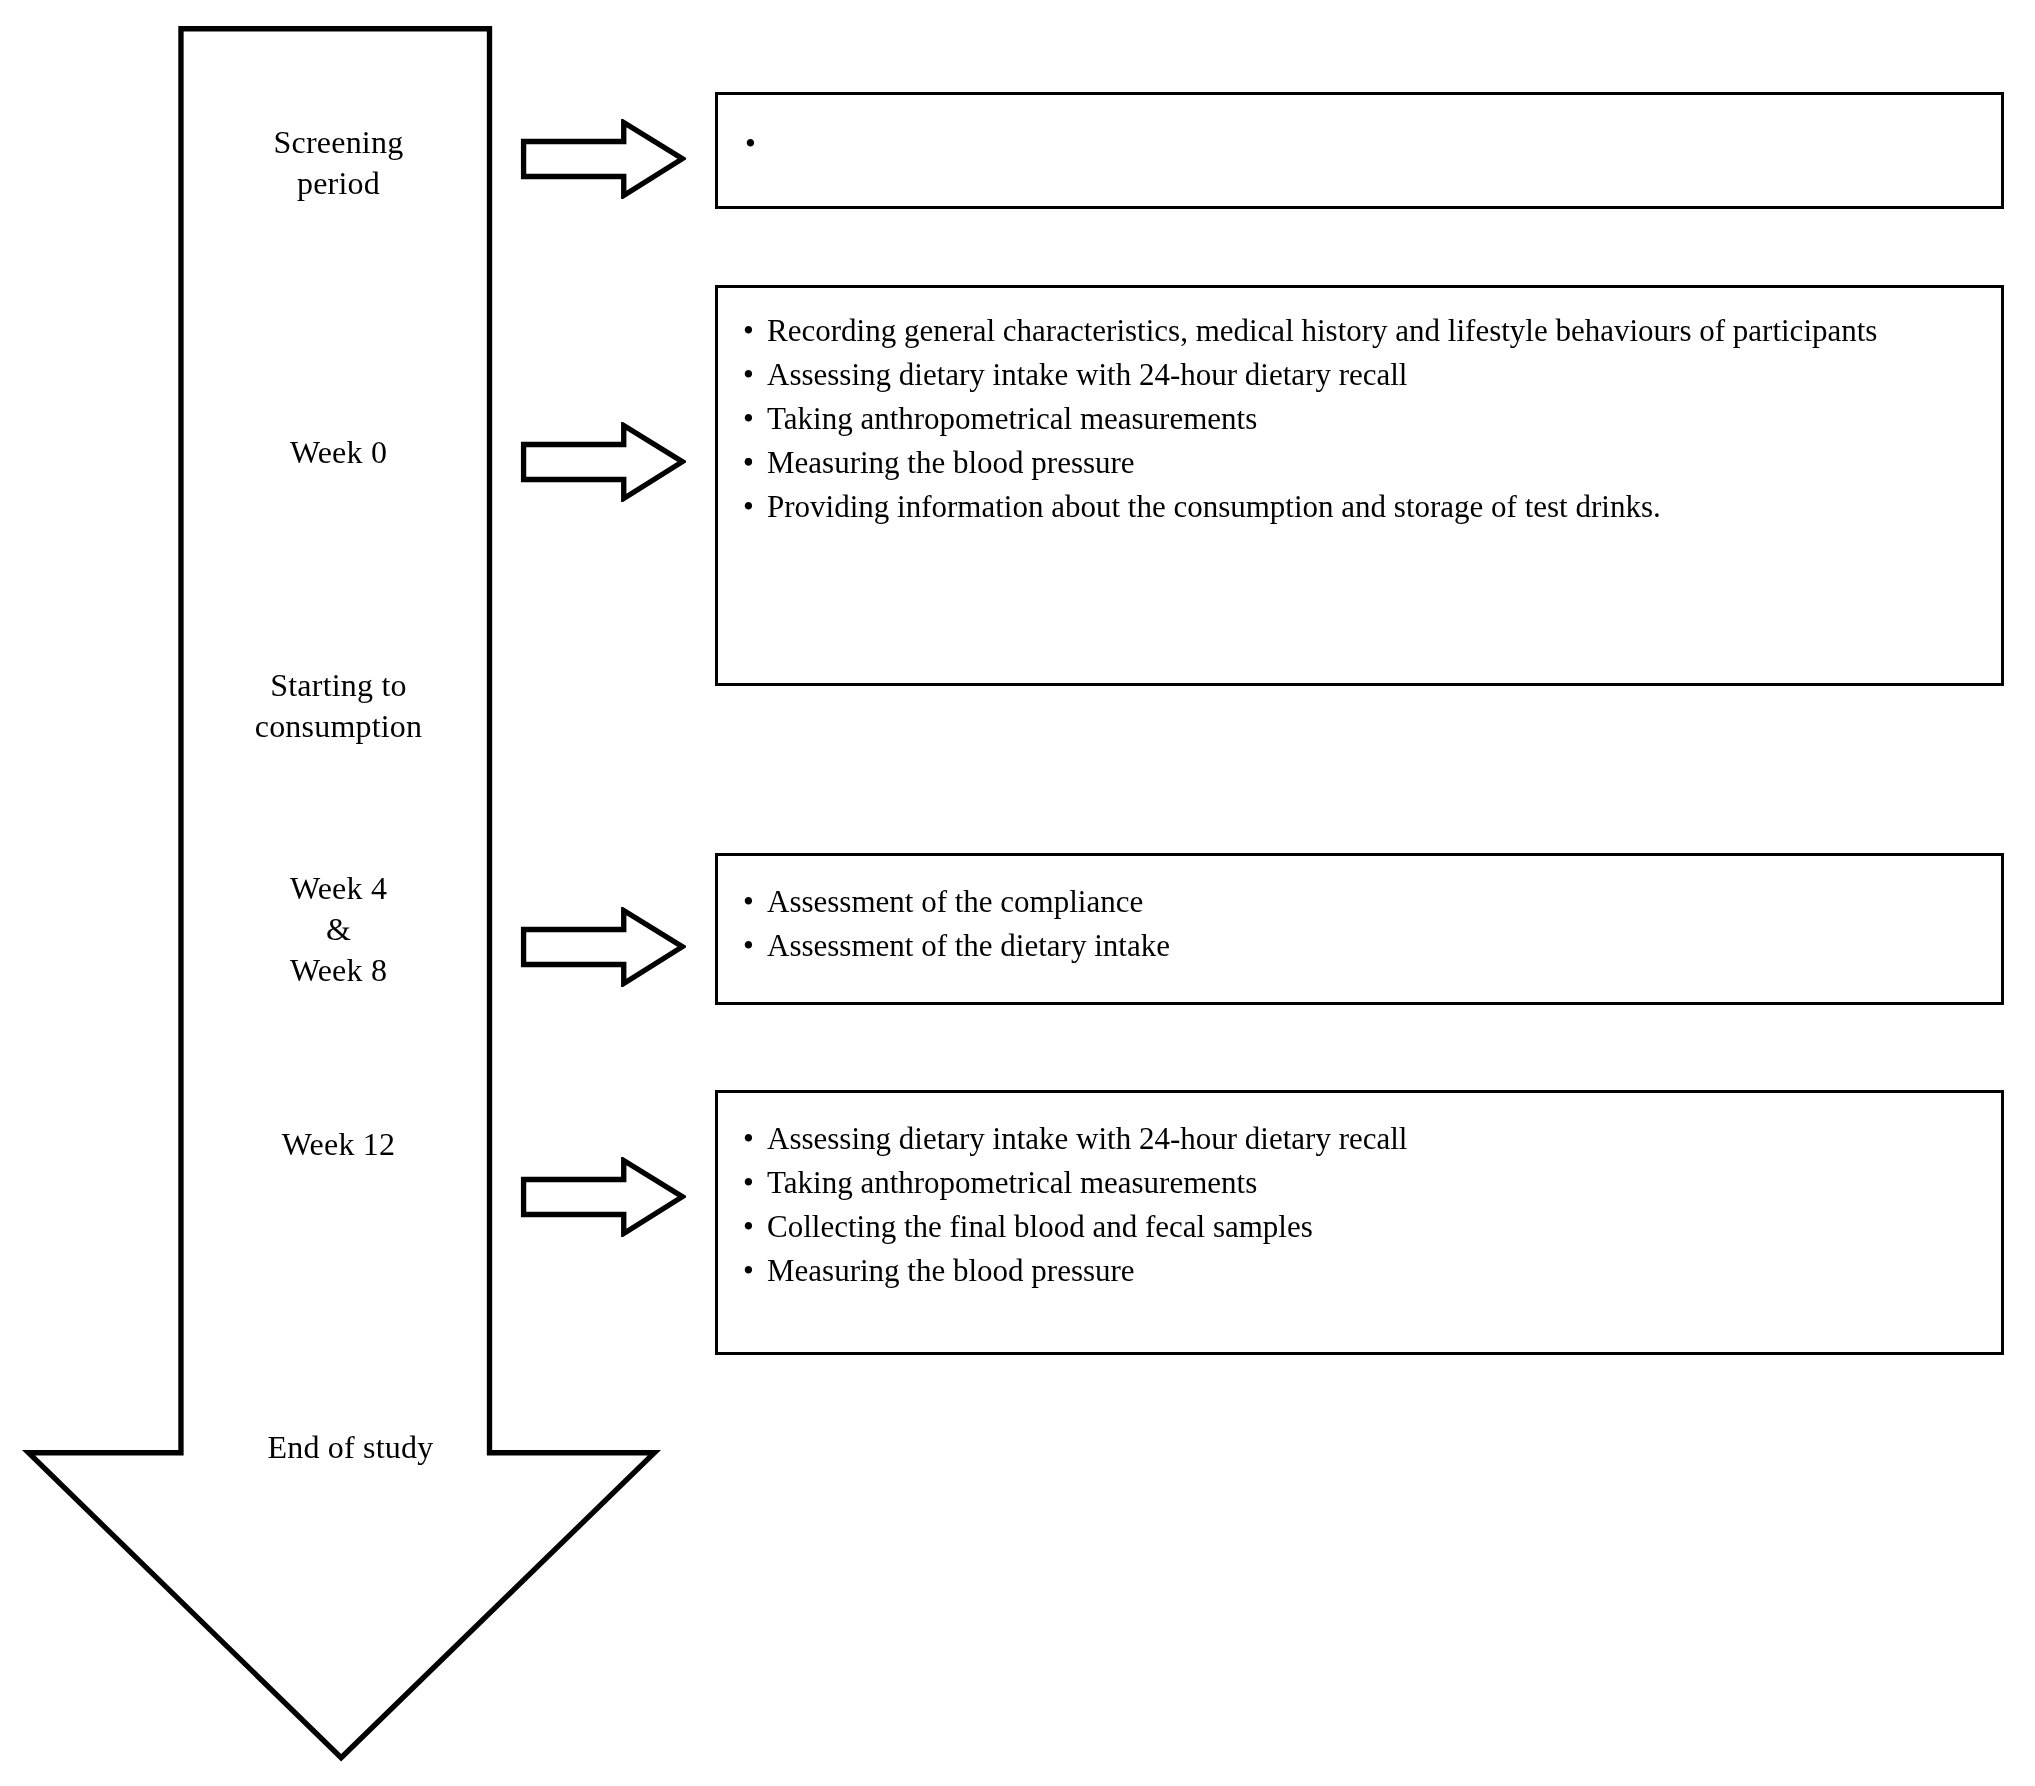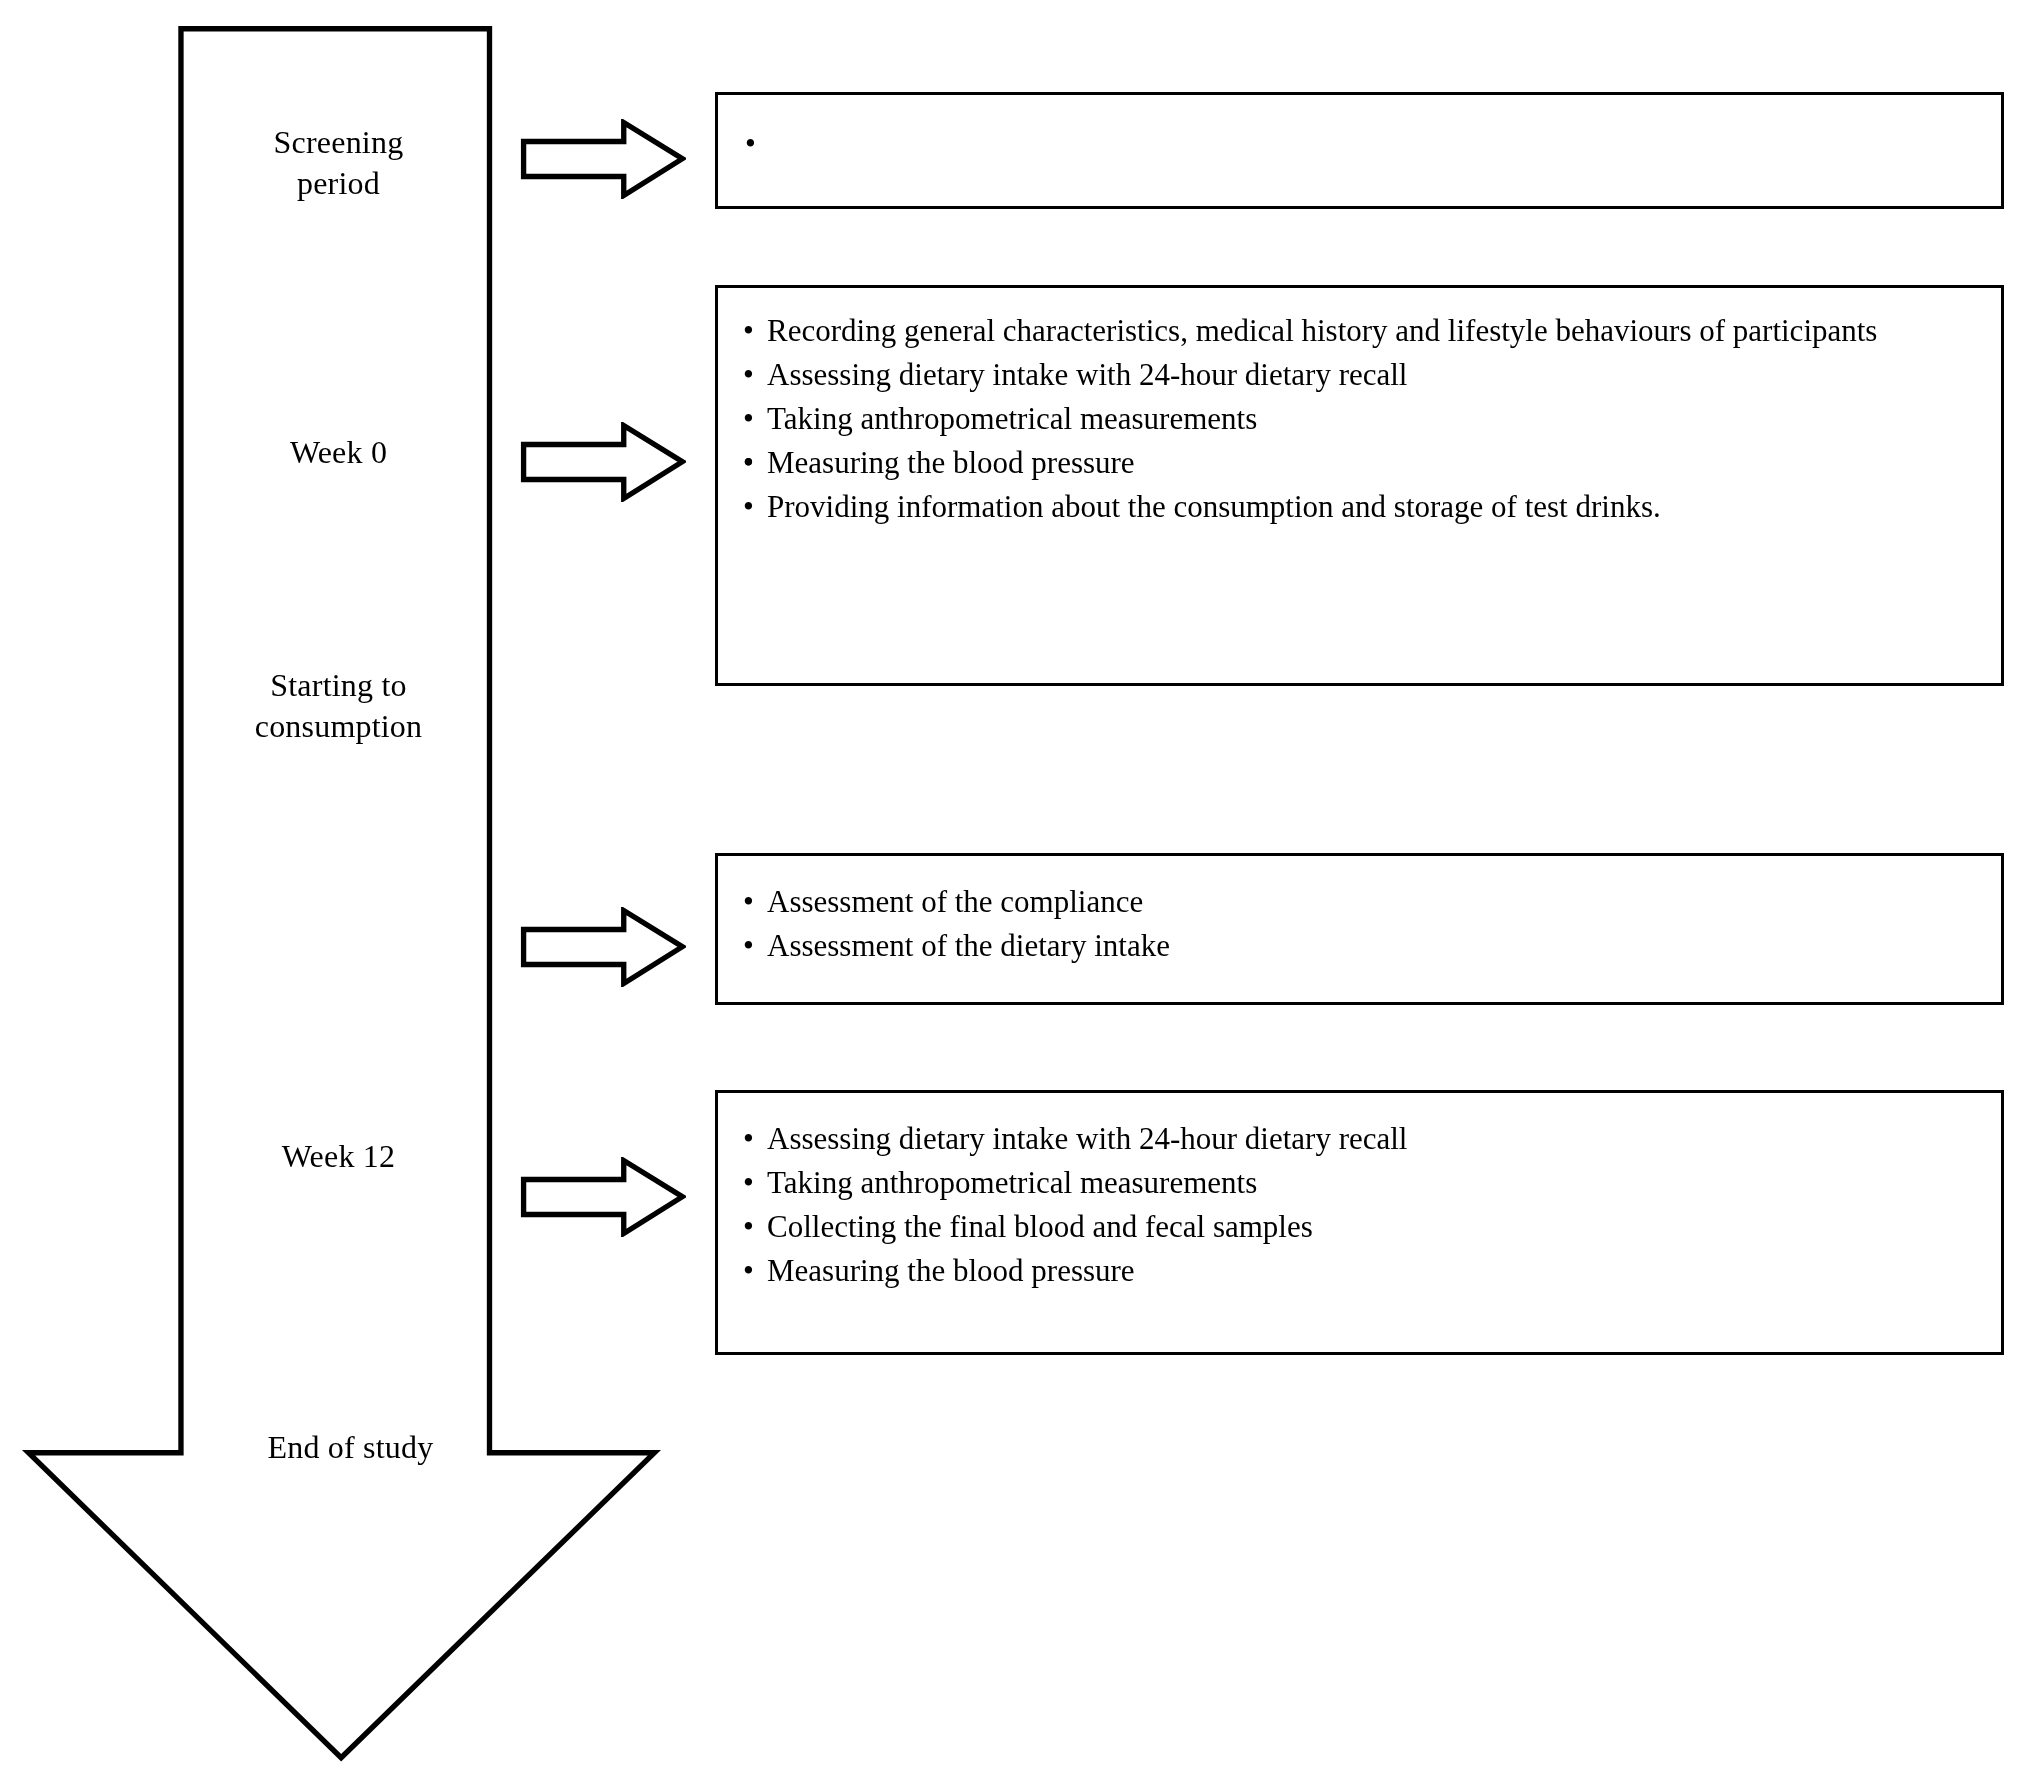--- a/index.html
+++ b/index.html
@@ -88,22 +88,25 @@
   </svg>
 
   <div class="stage-label" style="left:196px; top:122px; width:285px;">Screening
 period</div>
 
   <div class="stage-label" style="left:196px; top:432px; width:285px;">Week 0</div>
 
   <div class="stage-label" style="left:196px; top:665px; width:285px;">Starting to
 consumption</div>
 
-
-  <div class="stage-label" style="left:196px; top:1124px; width:285px;margin-top:12px;">Week 12</div>
+  <div class="stage-label" style="left:196px; top:868px; width:285px;">Week 4
+&amp;
+Week 8</div>
+
+  <div class="stage-label" style="left:196px; top:1124px; width:285px;">Week 12</div>
 
   <div class="stage-label" style="left:196px; top:1427px; width:309px; text-align:center;">End of study</div>
 
   <svg class="block-arrow" style="left:520px; top:119px; width:166px; height:80px;" viewBox="0 0 280 135">
     <polygon points="6,38 175,38 175,6 274,67 175,129 175,97 6,97" fill="#ffffff" stroke="#000000" stroke-width="9" stroke-linejoin="miter"></polygon>
   </svg>
 
   <svg class="block-arrow" style="left:520px; top:422px; width:166px; height:80px;" viewBox="0 0 280 135">
     <polygon points="6,38 175,38 175,6 274,67 175,129 175,97 6,97" fill="#ffffff" stroke="#000000" stroke-width="9" stroke-linejoin="miter"></polygon>
   </svg>

